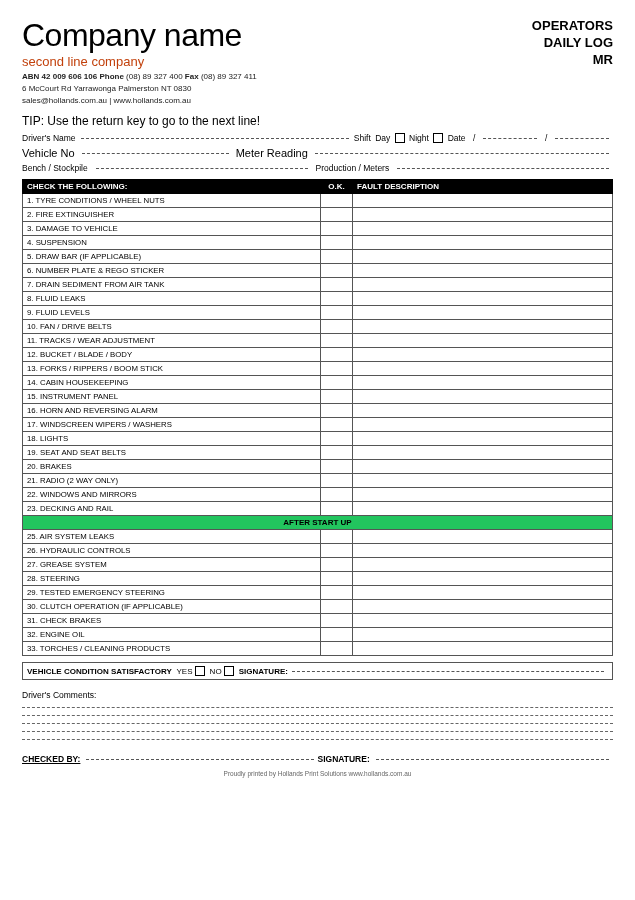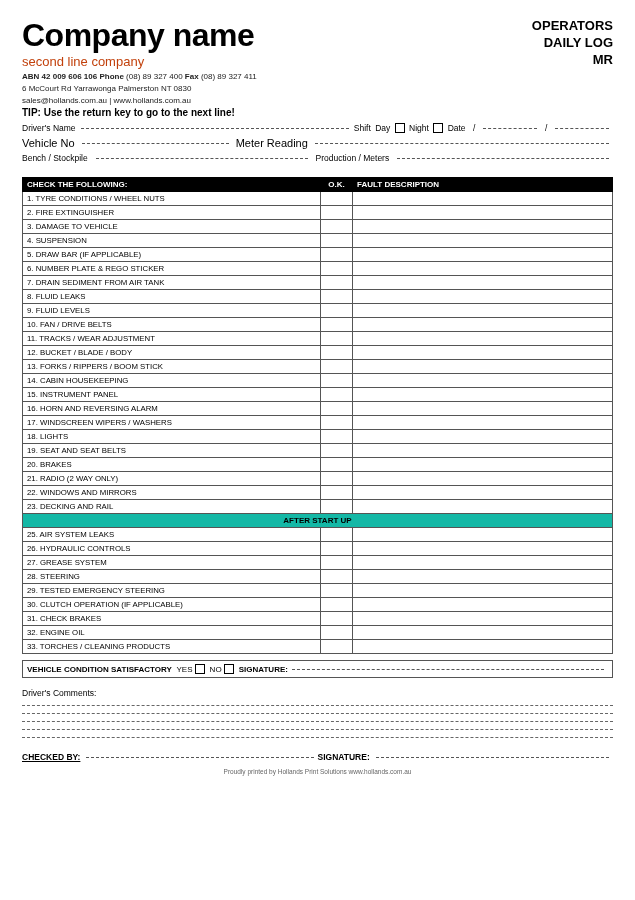--- a/index.html
+++ b/index.html
@@ -18,21 +18,21 @@
       background: #fff;
     }
     .header {
       display: flex;
       justify-content: space-between;
       align-items: flex-start;
       margin-bottom: 2px;
     }
     .company-name {
       font-size: 32px;
-      font-weight: 700;
+      font-weight: 400;
       line-height: 1.1;
       letter-spacing: -0.5px;
       text-align: center;
     }
     .company-subtitle {
       font-size: 13px;
       font-weight: 400;
       color: #c2410c;
       margin-top: 1px;
     }
@@ -49,23 +49,23 @@
     }
     .contact-info {
       font-size: 8px;
       color: #222;
       line-height: 1.5;
     }
     .contact-info b {
       font-weight: 700;
     }
     .tip-line {
-      font-size: 10px;
-      font-weight: 700;
-      margin-top: 0;
+      font-size: 12px;
+      font-weight: 400;
+      margin-top: 7px;
     }
     .dotted-line {
       flex: 1;
       border-bottom: 1px dashed #555;
       margin: 0 4px;
       min-width: 20px;
     }
     .checkbox {
       width: 10px;
       height: 10px;
@@ -76,21 +76,21 @@
       display: flex;
       align-items: center;
       margin-top: 4px;
       font-size: 8.5px;
       gap: 4px;
     }
     
     .check-table {
       width: 100%;
       border-collapse: collapse;
-      margin-top: 14px;
+      margin-top: 6px;
       font-size: 8px;
     }
     .check-table th {
       background: #000;
       color: #fff;
       font-weight: 700;
       font-size: 8px;
       padding: 2px 4px;
       text-align: left;
       border: 1px solid #000;
@@ -105,21 +105,21 @@
       font-size: 7.8px;
     }
     .check-table td.ok-cell {
       width: 32px;
       text-align: center;
     }
     .check-table td.fault-cell {
       width: 260px;
     }
     .check-table tr.section-header td {
-      background: #14b8a6;
+      background: #22c55e;
       font-weight: 700;
       text-align: center;
       font-size: 8px;
       padding: 2px 4px;
     }
     .vehicle-row {
       display: flex;
       align-items: center;
       margin-top: 6px;
       font-size: 8.5px;

